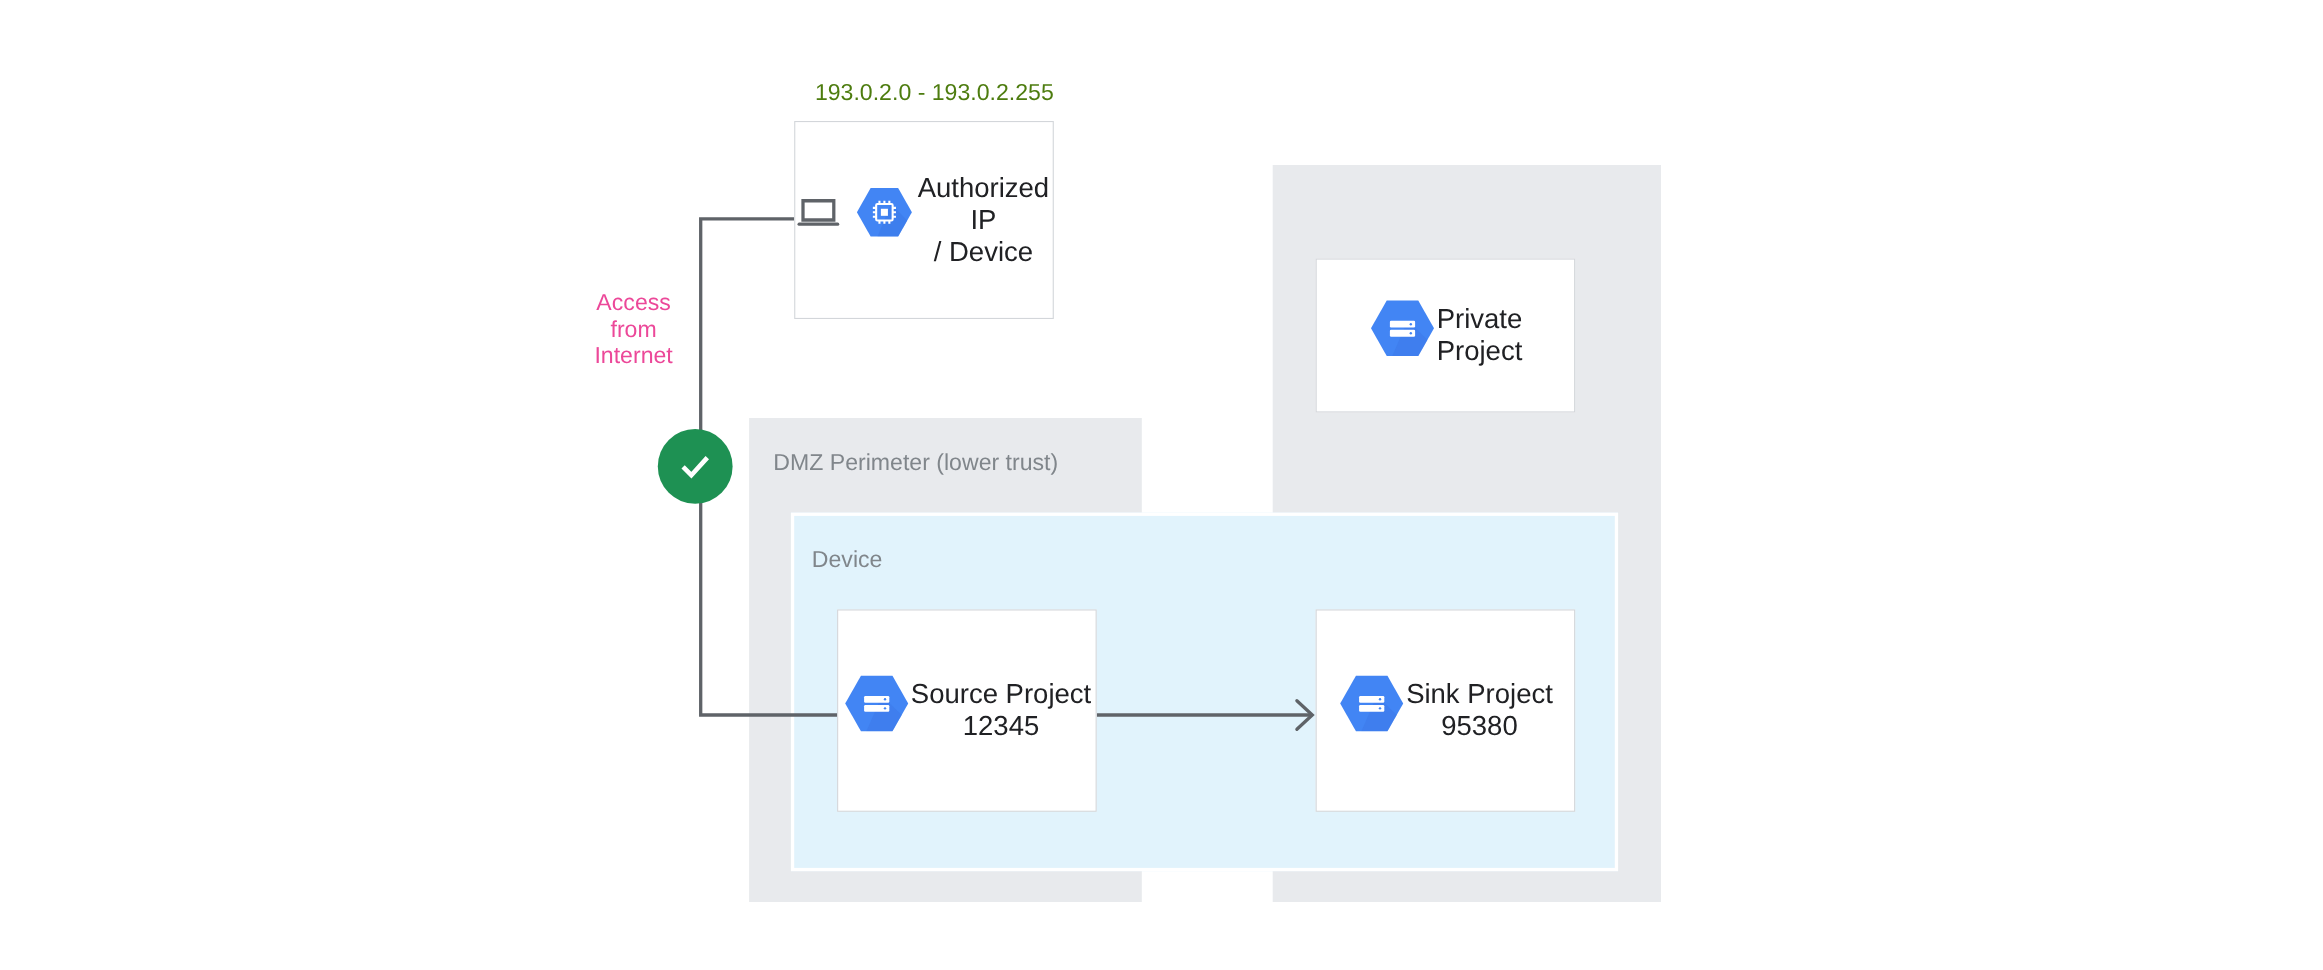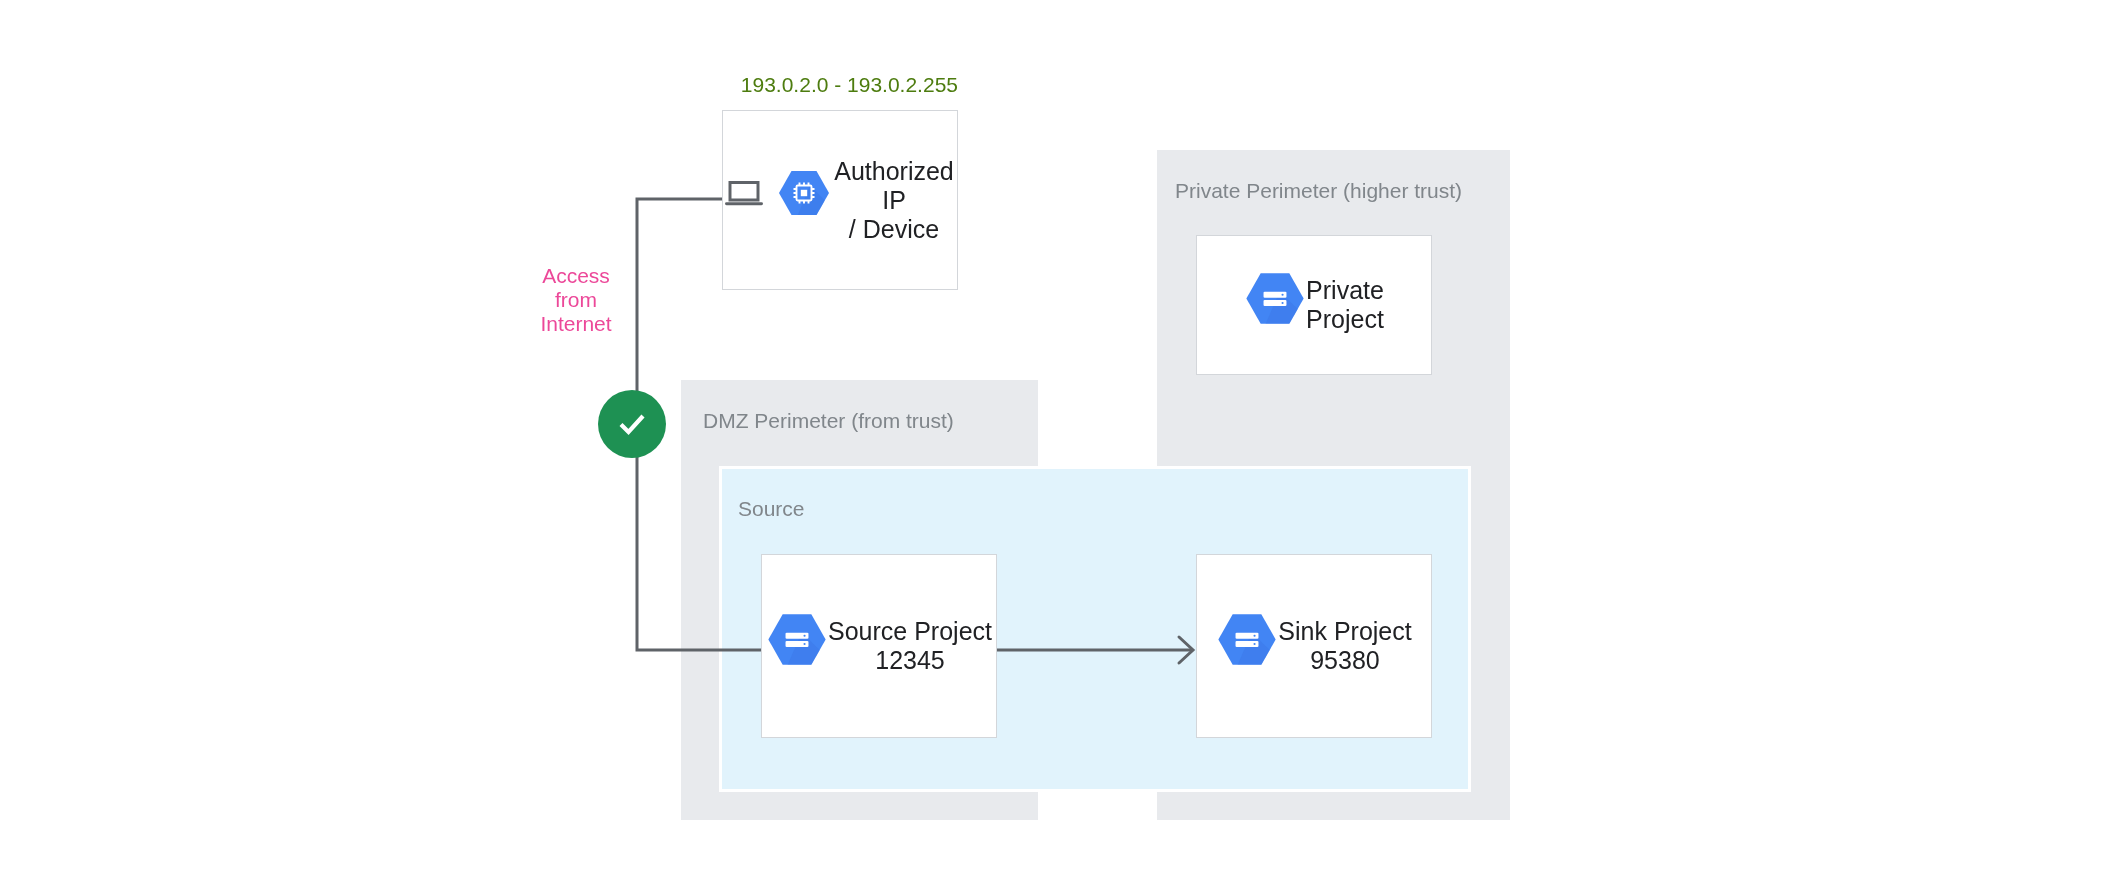--- a/index.html
+++ b/index.html
@@ -144,25 +144,24 @@
   .laptop-icon { display: block; }
 </style>
 </head>
 <body>
 
 <div id="canvas">
 
   <div class="perimeter" id="dmz-perimeter"></div>
   <div class="perimeter" id="private-perimeter"></div>
 
-  <div class="perimeter-label" id="dmz-label">DMZ Perimeter (from trust)</div>
-  <div class="perimeter-label" id="private-label">Private Perimeter (higher trust)</div>
+  <div class="perimeter-label" id="dmz-label">DMZ Perimeter (lower trust)</div>
 
   <div id="bridge"></div>
-  <div id="bridge-label">Source</div>
+  <div id="bridge-label">Device</div>
 
   <svg id="connectors" viewBox="0 0 2112 882" xmlns="http://www.w3.org/2000/svg">
 
     <g>
       <path d="M 722 199 L 637 199 L 637 650 L 800 650" fill="none" stroke="#5f6368" stroke-width="3"></path>
     </g>
 
     <g>
       <path d="M 997 650 L 1192 650" fill="none" stroke="#5f6368" stroke-width="3"></path>
       <path d="M 1179 637 L 1193 650 L 1179 663" fill="none" stroke="#5f6368" stroke-width="3" stroke-linecap="round" stroke-linejoin="miter"></path>

